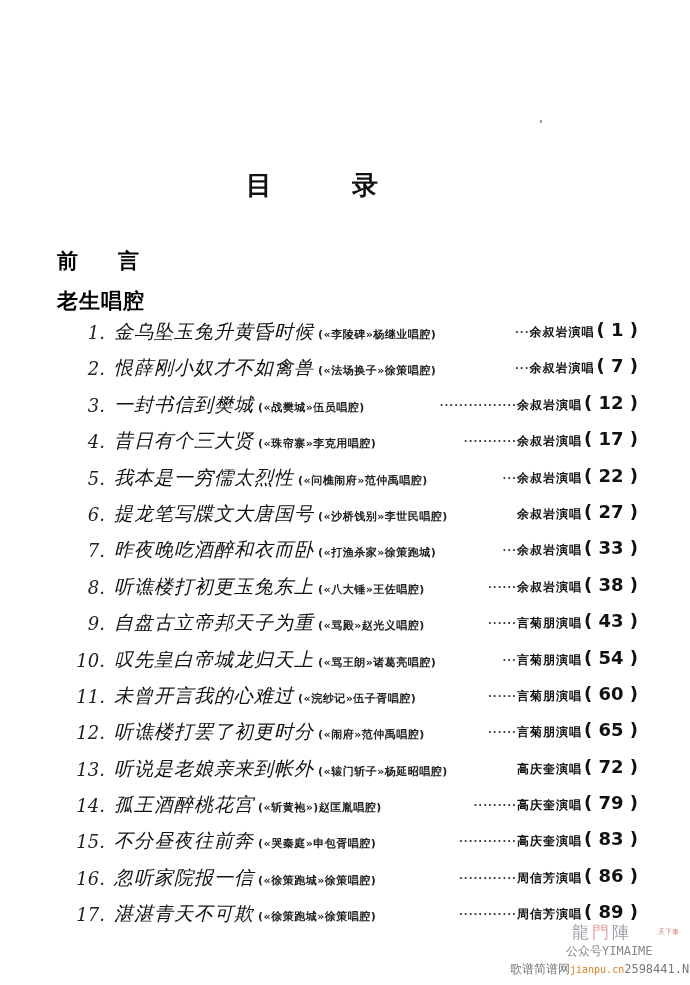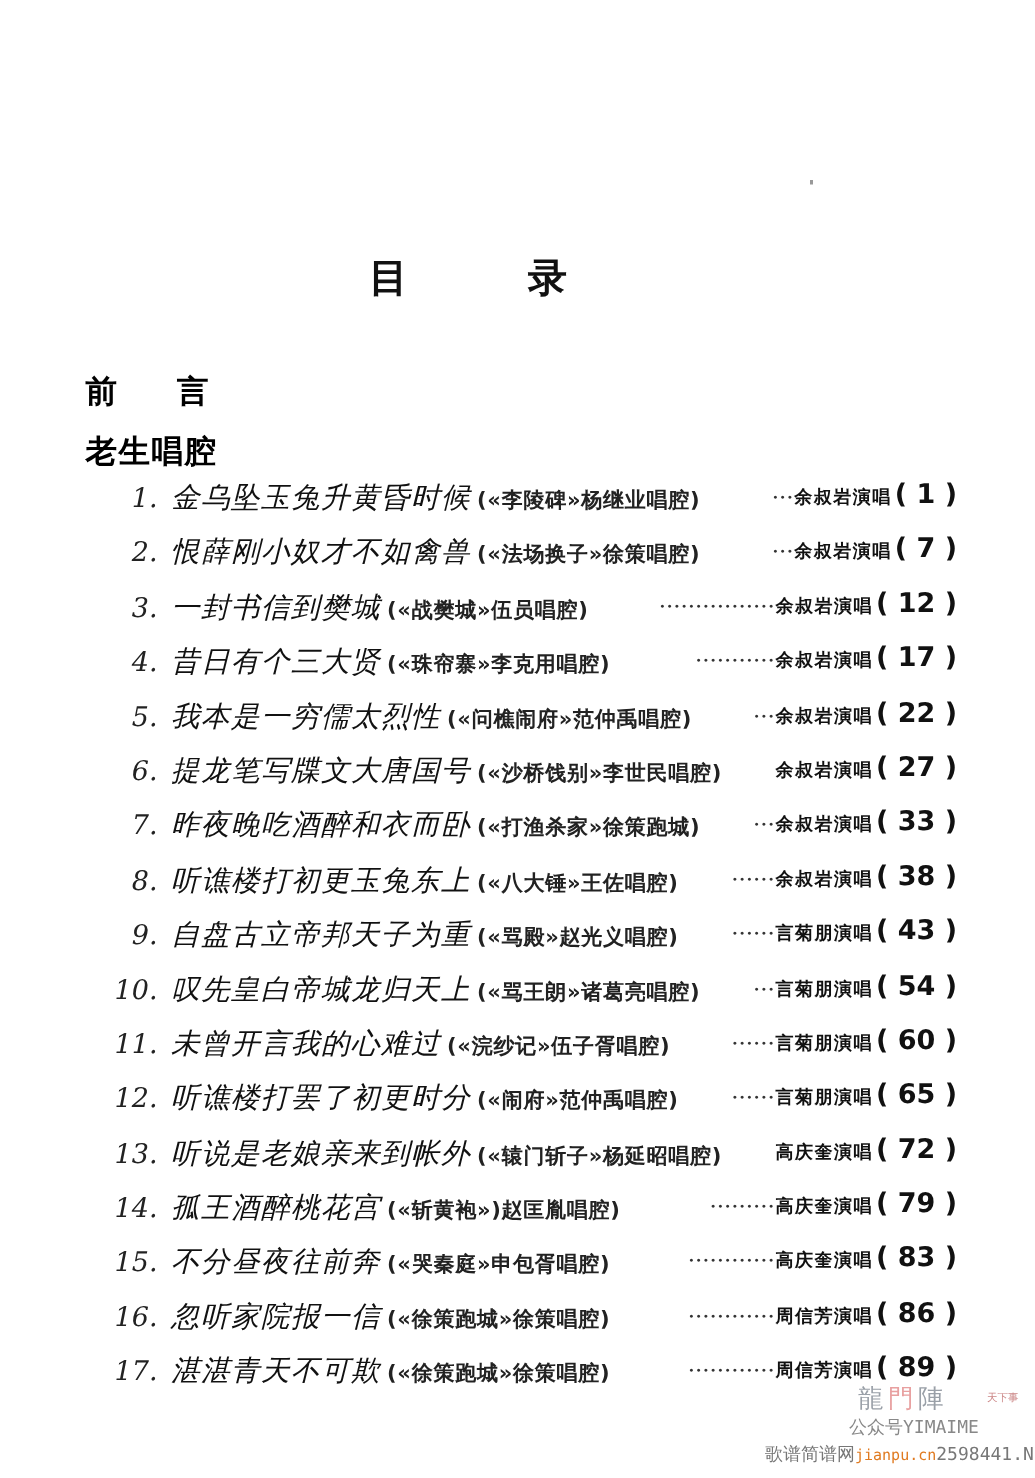--- a/index.html
+++ b/index.html
@@ -14,21 +14,21 @@
   .preface { top: 247px; }
   .preface span { display: inline-block; }
   .preface .gap { width: 40px; }
   .laosheng { top: 287px; letter-spacing: 1px; }
   .toc { position: absolute; top: 316px; left: 0; width: 690px; }
   .row { position: relative; height: 36.4px; display: flex; align-items: center; }
   .num { position: absolute; right: 585px; top: 6px; font-size: 18px; font-style: italic;
          font-family: "DejaVu Serif", "Liberation Serif", serif; color: #222; white-space: nowrap; }
   .body { position: absolute; left: 114px; top: 3px; display: flex; align-items: baseline; white-space: nowrap; }
   .title { font-size: 19px; font-family: "DejaVu Sans", "Liberation Sans", sans-serif; color: #111; letter-spacing: 1px; font-style: italic; }
-  .source { font-size: 14px; font-weight: bold; font-family: "DejaVu Sans", "Liberation Sans", sans-serif;
+  .source { font-size: 11px; font-weight: bold; font-family: "DejaVu Sans", "Liberation Sans", sans-serif;
             color: #222; margin-left: 4px; letter-spacing: 0.5px; }
   .right { position: absolute; right: 52px; top: 3px; display: flex; align-items: baseline; white-space: nowrap; }
   .leader { font-size: 11px; font-weight: bold; color: #333; letter-spacing: 1px; }
   .performer { font-size: 12px; font-weight: bold; font-family: Liberation Serif, serif; color: #111; letter-spacing: 1px; }
   .page { font-size: 18px; font-weight: bold; font-family: "DejaVu Sans", "Liberation Sans", sans-serif; color: #111; margin-left: 2px; }
   .watermark { position: absolute; right: 0; bottom: 0; width: 180px; height: 68px; margin-top: 44px; }
   .wm1 { position: absolute; left: 62px; top: 4px; font-size: 17px; color: #9aa0a8; letter-spacing: 3px; }
   .wm1 .red { color: #e8a0a0; }
   .wm-small { position: absolute; left: 148px; top: 10px; font-size: 7px; color: #c88; }
   .wm2 { position: absolute; left: 56px; top: 26px; font-size: 12px; color: #888; font-family: "DejaVu Sans Mono", monospace; }

